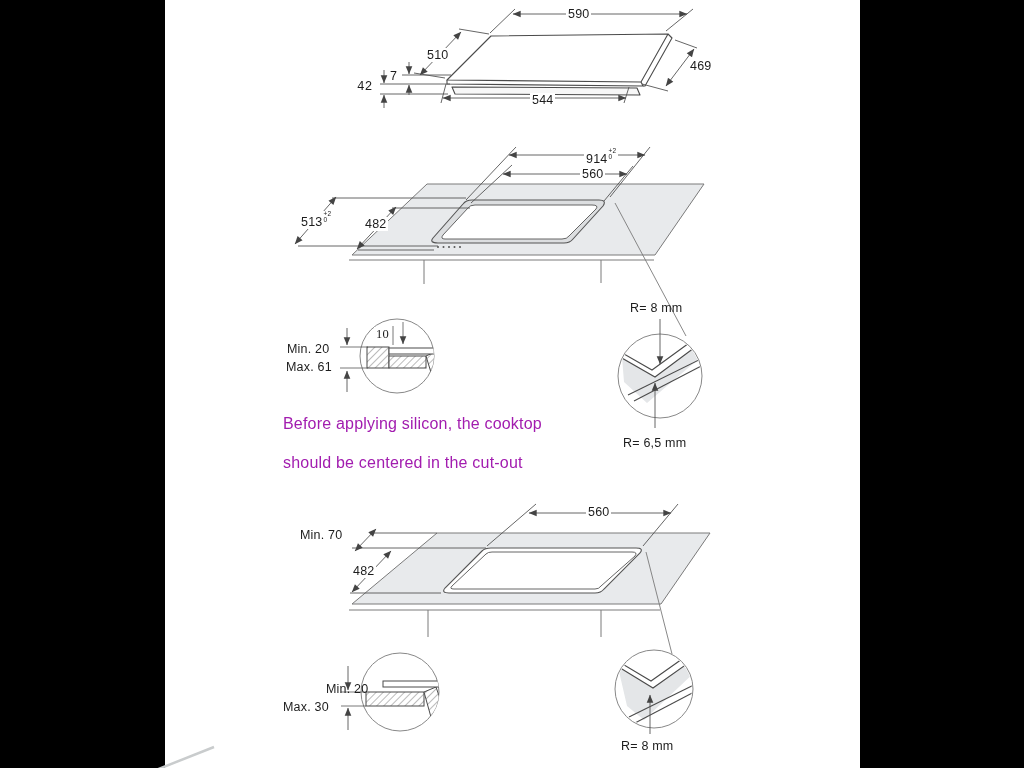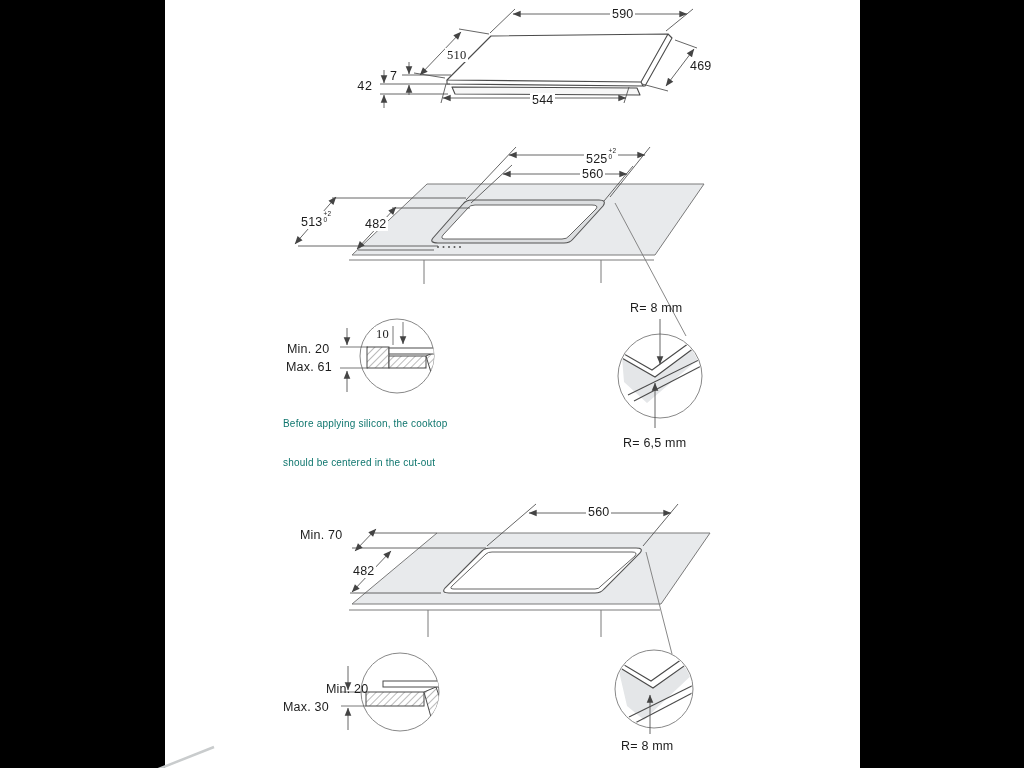--- a/index.html
+++ b/index.html
@@ -12,21 +12,21 @@
   #bar-right{left:860px;width:164px;}
   svg{position:absolute;left:0;top:0;}
   .label{
     position:absolute;color:#1d1d1d;font-size:12.5px;line-height:14px;
     white-space:nowrap;letter-spacing:0.2px;
   }
   .dim{background:#ffffff;padding:0 2px;}
   .tol{display:inline-block;vertical-align:4px;margin-left:1px;
        font-size:6.5px;line-height:6px;text-align:left;}
   .tol span{display:block;}
-  .note{font-size:10px;color:#0f766e;}
+  .note{font-size:16px;color:#a21caf;}
 </style>
 </head>
 <body>
 
 <div class="bar" id="bar-left"></div>
 <div class="bar" id="bar-right"></div>
 
 <svg width="1024" height="768" viewBox="0 0 1024 768">
   <defs>
     <marker id="ah" markerUnits="userSpaceOnUse" markerWidth="9" markerHeight="9" refX="8.2" refY="4.5" orient="auto-start-reverse">
@@ -179,29 +179,29 @@
       <path d="M617,666 L653,688 L694,659"></path>
       <path d="M629,717 L696,684"></path>
       <path d="M635,723 L698,690"></path>
     </g>
     <line x1="650" y1="734" x2="650" y2="695" stroke="#555" stroke-width="0.9" marker-end="url(#ah)"></line>
   </g>
 
   <line x1="156" y1="770" x2="214" y2="747" stroke="#c9cccd" stroke-width="2.5"></line>
 </svg>
 
-<div class="label dim" style="left:566px;top:7px;margin-left:44px;">590</div>
-<div class="label dim" style="left:445px;top:48px;font-family:Liberation Serif, serif;">510</div>
+<div class="label dim" style="left:566px;top:7px;">590</div>
+<div class="label dim" style="left:425px;top:48px;">510</div>
 <div class="label dim" style="left:688px;top:59px;">469</div>
 <div class="label" style="left:357px;top:80px;font-family:Liberation Mono, monospace;">42</div>
 <div class="label" style="left:390px;top:69px;">7</div>
 <div class="label dim" style="left:530px;top:93px;">544</div>
 
 <div class="label dim" style="left:584px;top:148px;">
-  <span>525</span><span class="tol"><span>+2</span><span>0</span></span>
+  <span>914</span><span class="tol"><span>+2</span><span>0</span></span>
 </div>
 <div class="label dim" style="left:580px;top:167px;">560</div>
 <div class="label dim" style="left:299px;top:211px;">
   <span>513</span><span class="tol"><span>+2</span><span>0</span></span>
 </div>
 <div class="label dim" style="left:363px;top:217px;">482</div>
 <div class="label" style="left:630px;top:301px;">R= 8 mm</div>
 <div class="label" style="left:623px;top:436px;">R= 6,5 mm</div>
 
 <div class="label dim" style="left:374px;top:327px;font-family:Liberation Serif, serif;">10</div>

